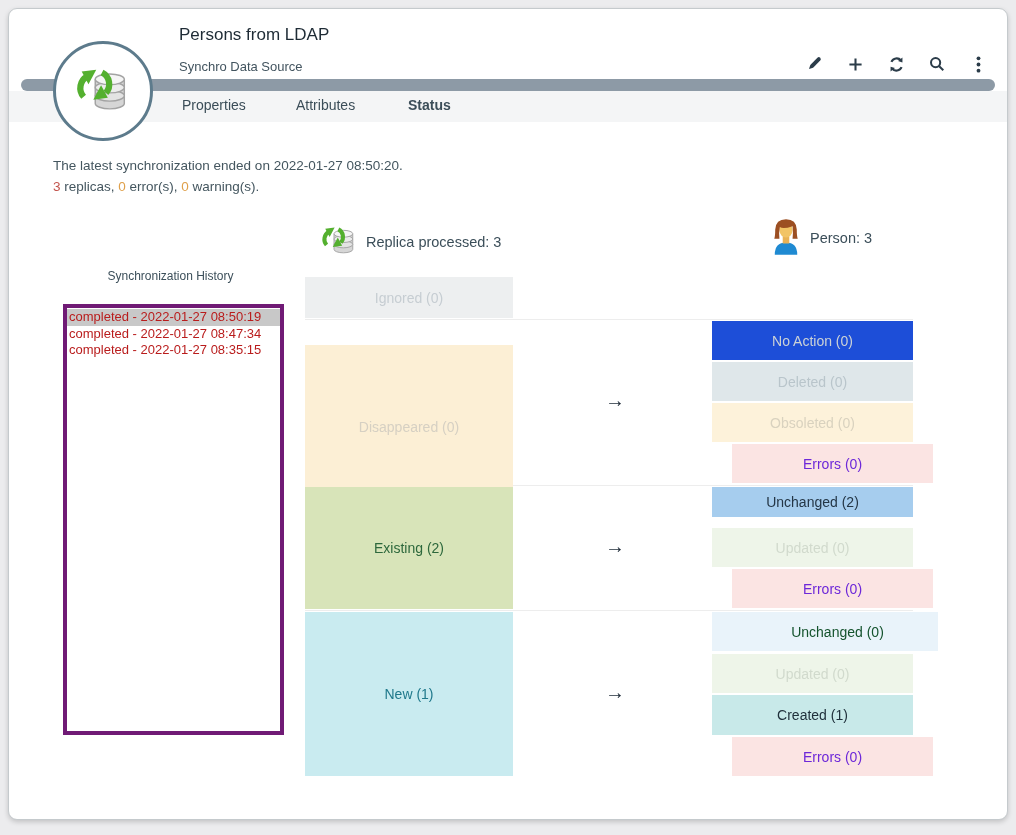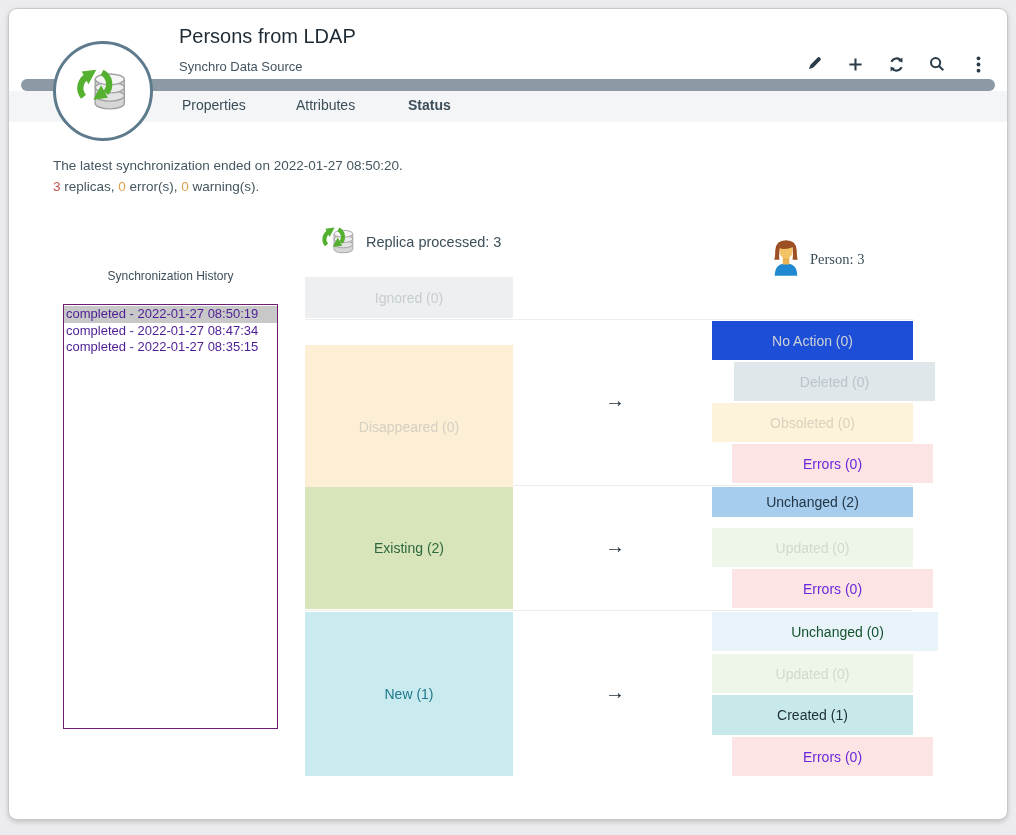--- a/index.html
+++ b/index.html
@@ -25,21 +25,21 @@
     background:#f4f5f6;z-index:0;
     border-bottom-left-radius:0;border-top:none;
   }
   .avatar{
     position:absolute;left:44px;top:32px;width:94px;height:94px;
     background:#fff;border:3px solid #5d7b8c;border-radius:50%;
     z-index:3;display:flex;align-items:center;justify-content:center;
   }
   .page-title{
     position:absolute;left:170px;top:16px;
-    font-size:20px;color:#1e2b35;font-weight:500;z-index:2;
+    font-size:17px;color:#1e2b35;font-weight:500;z-index:2;
   }
   .page-subtitle{
     position:absolute;left:170px;top:50px;
     font-size:13px;color:#42545f;z-index:2;
   }
   .toolbar{
     position:absolute;right:20px;top:46px;display:flex;gap:23px;z-index:2;
   }
   .toolbar .tb-btn{width:18px;height:18px;cursor:pointer;display:flex;align-items:center;justify-content:center;}
   .toolbar svg{display:block;}
@@ -47,50 +47,50 @@
   .tab-properties{left:173px;}
   .tab-attributes{left:287px;}
   .tab-status{left:399px;font-weight:700;color:#15212b;}
   
   .status-line1{position:absolute;left:44px;top:149px;font-size:13.5px;color:#44565f;}
   .status-line2{position:absolute;left:44px;top:170px;font-size:13.5px;color:#44565f;}
   .num-red{color:#c3544d;}
   .num-orange{color:#dfa04b;}
   
   .replica-summary{position:absolute;left:310px;top:211px;display:flex;align-items:center;gap:7px;}
-  .person-summary{position:absolute;left:762px;top:229px;display:flex;align-items:center;gap:9px;font-family:Liberation Serif, serif;}
+  .person-summary{position:absolute;left:762px;top:208px;display:flex;align-items:center;gap:9px;}
   .summary-label{font-size:14.5px;color:#3b4e59;}
   
   .hist-title{position:absolute;left:54px;top:260px;width:215px;text-align:center;
     font-size:12px;color:#3c4f5a;}
   .listbox{
     position:absolute;left:54px;top:295px;width:213px;height:421px;
-    border:1px solid #701a75;background:#fff;padding:1px 0;
-    font-size:13px;color:#4c1d95;overflow:hidden;cursor:default;
+    border:4px solid #701a75;background:#fff;padding:1px 0;
+    font-size:13px;color:#b91c1c;overflow:hidden;cursor:default;
   }
   .listbox .item{height:16.5px;line-height:16.5px;padding:0 2px;white-space:nowrap;}
   .listbox .item.selected{background:#c8c8c8;}
   
   .box{
     position:absolute;display:flex;align-items:center;justify-content:center;
     font-size:14px;z-index:2;cursor:pointer;
   }
   .src{left:296px;width:208px;}
   .tgt{left:703px;width:201px;}
   .sep{position:absolute;left:296px;width:608px;height:0;border-top:1px solid #ededed;z-index:1;}
   .arrow{
     position:absolute;left:578px;width:56px;text-align:center;
     font-size:20px;font-weight:700;color:#1b2835;z-index:2;
   }
   .c-ignored{background:#edeff0;color:#c6cdd2;}
   .c-disappeared{background:#fcefd5;color:#d6d0c3;}
   .c-existing{background:#d8e4b9;color:#2d683c;}
   .c-new{background:#c9ebf0;color:#1f788b;}
   .c-noaction{background:#1d4ed8;color:#ccd2d6;}
-  .c-deleted{background:#dfe7ea;color:#b9c5cb;margin-left:22px;}
+  .c-deleted{background:#dfe7ea;color:#b9c5cb;}
   .c-obsoleted{background:#fdf2da;color:#d9d2bf;}
   .c-errors{background:#fbe4e3;color:#6d28d9;margin-left:20px;}
   .c-unchanged-hl{background:#a6cdee;color:#243646;}
   .c-updated{background:#eef5e9;color:#d1dacd;}
   .c-unchanged-light{background:#e9f3fa;color:#14532d;padding-left:25px;}
   .c-created-hl{background:#c8e9e9;color:#20313c;}
 </style>
 </head>
 <body>
 

